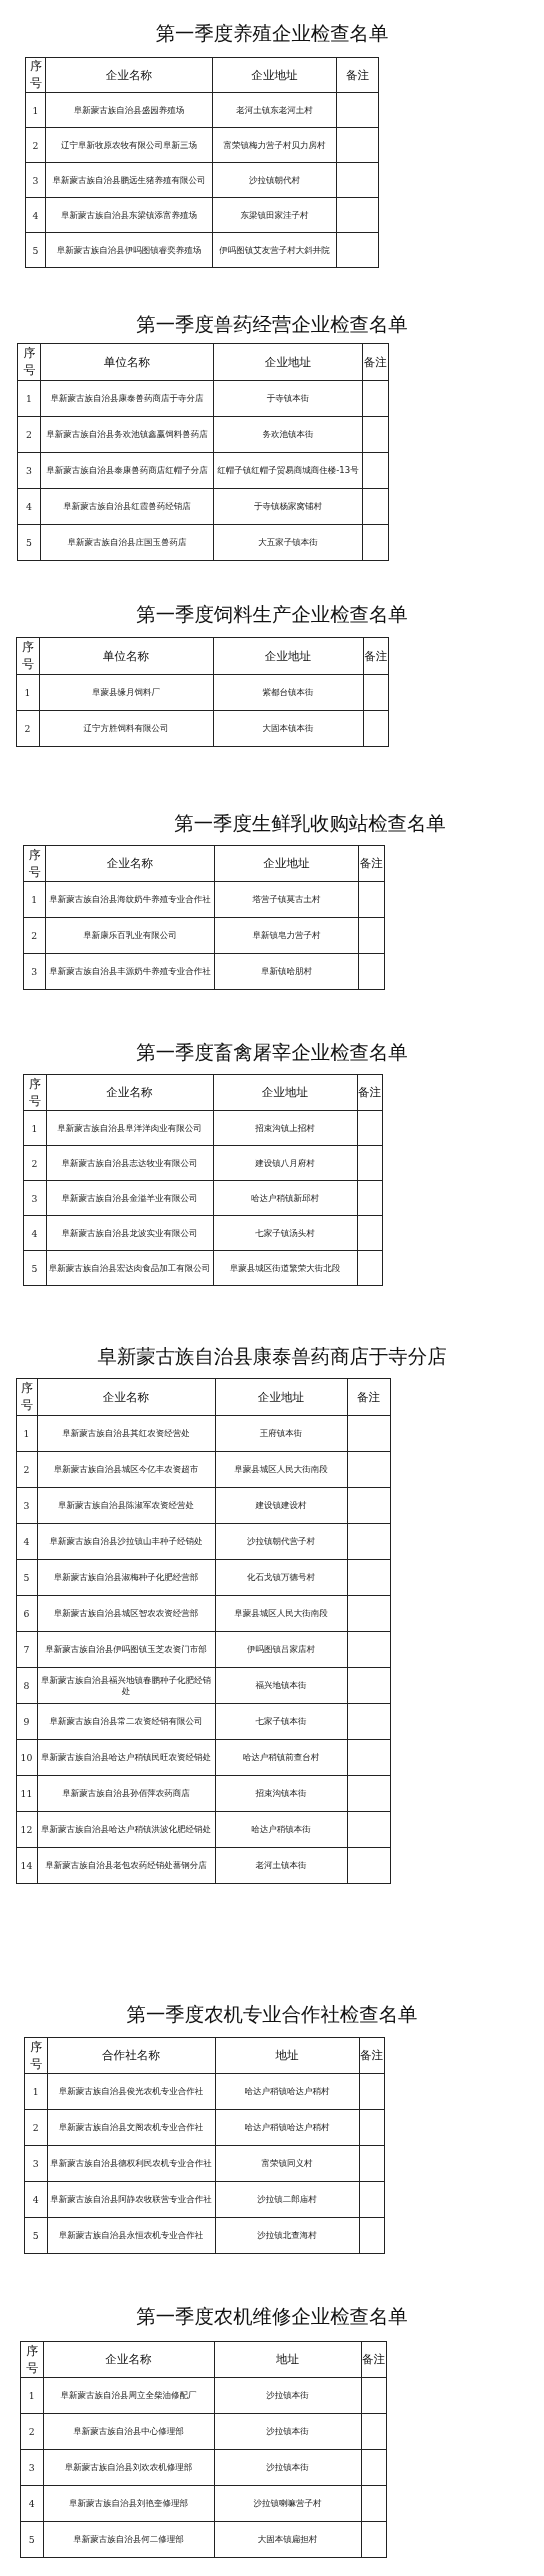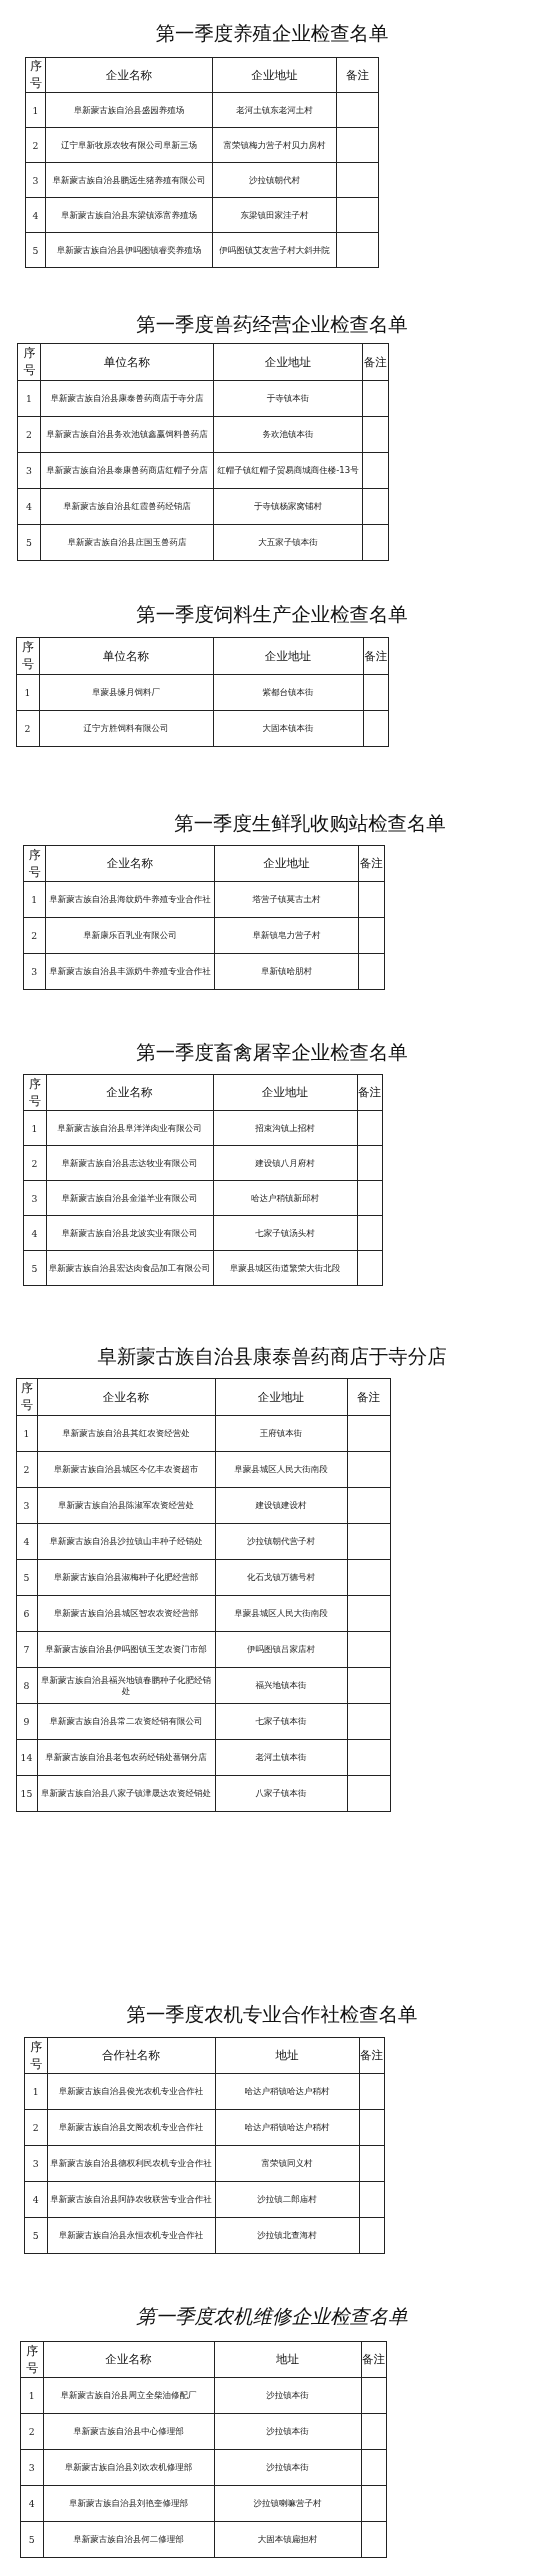--- a/index.html
+++ b/index.html
@@ -311,32 +311,44 @@
             <td>阜新蒙古族自治县福兴地镇春鹏种子化肥经销处</td>
             <td>福兴地镇本街</td>
             <td></td>
           </tr>
           <tr style="height: 36px;">
             <td class="num">9</td>
             <td>阜新蒙古族自治县常二农资经销有限公司</td>
             <td>七家子镇本街</td>
             <td></td>
           </tr>
+          <tr style="height: 36px;">
+            <td class="num">10</td>
+            <td>阜新蒙古族自治县哈达户稍镇民旺农资经销处</td>
+            <td>哈达户稍镇前查台村</td>
+            <td></td>
+          </tr>
+          <tr style="height: 36px;">
+            <td class="num">11</td>
+            <td>阜新蒙古族自治县孙佰萍农药商店</td>
+            <td>招束沟镇本街</td>
+            <td></td>
+          </tr>
+          <tr style="height: 36px;">
+            <td class="num">12</td>
+            <td>阜新蒙古族自治县哈达户稍镇洪波化肥经销处</td>
+            <td>哈达户稍镇本街</td>
+            <td></td>
+          </tr>
           <tr style="height: 36px; padding-left: 32px;">
             <td class="num">14</td>
             <td>阜新蒙古族自治县老包农药经销处蕃钢分店</td>
             <td>老河土镇本街</td>
             <td></td>
           </tr>
-          <tr style="height: 36px;">
-            <td class="num">15</td>
-            <td>阜新蒙古族自治县八家子镇津晟达农资经销处</td>
-            <td>八家子镇本街</td>
-            <td></td>
-          </tr>
         </tbody>
       </table>
     </div>
     <div class="section">
       <div class="title" style="top: 2003px;">第一季度农机专业合作社检查名单</div>
       <table class="list" style="left: 24px; top: 2037px; width: 360px;">
         <colgroup>
           <col style="width: 22.5px;">
           <col style="width: 168px;">
           <col style="width: 144px;">
@@ -378,21 +390,21 @@
           <tr style="height: 36px;">
             <td class="num">5</td>
             <td>阜新蒙古族自治县永恒农机专业合作社</td>
             <td>沙拉镇北查海村</td>
             <td></td>
           </tr>
         </tbody>
       </table>
     </div>
     <div class="section">
-      <div class="title" style="top: 2305px; font-style: italic;">第一季度农机维修企业检查名单</div>
+      <div class="title" style="top: 2305px;">第一季度农机维修企业检查名单</div>
       <table class="list" style="left: 20px; top: 2341px; width: 365px;">
         <colgroup>
           <col style="width: 22.5px;">
           <col style="width: 171px;">
           <col style="width: 147px;">
           <col style="width: 25px;">
         </colgroup>
         <thead>
           <tr style="height: 36px;">
             <th class="seq">序号</th>

